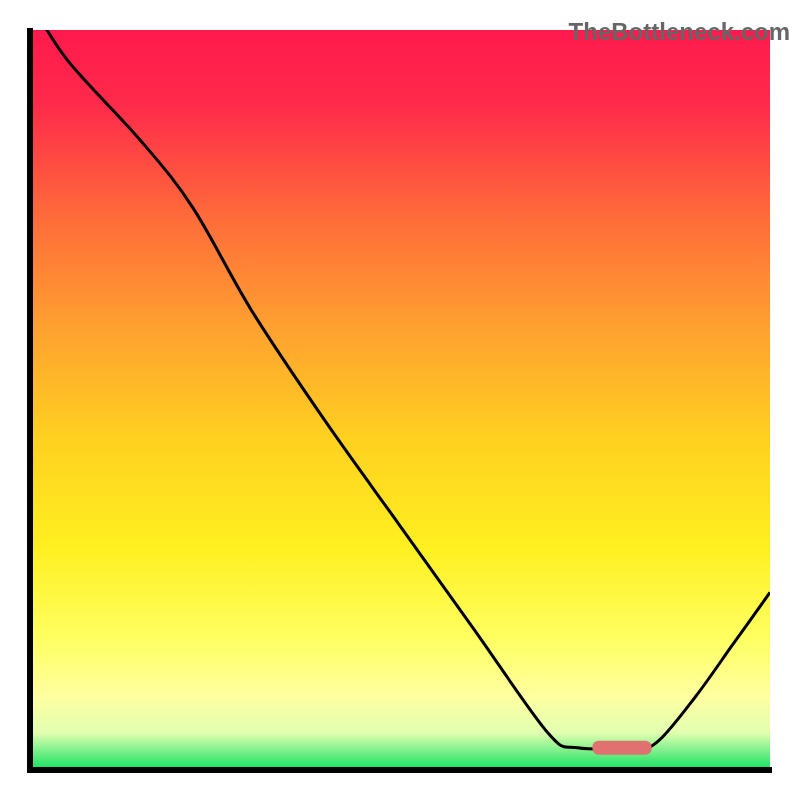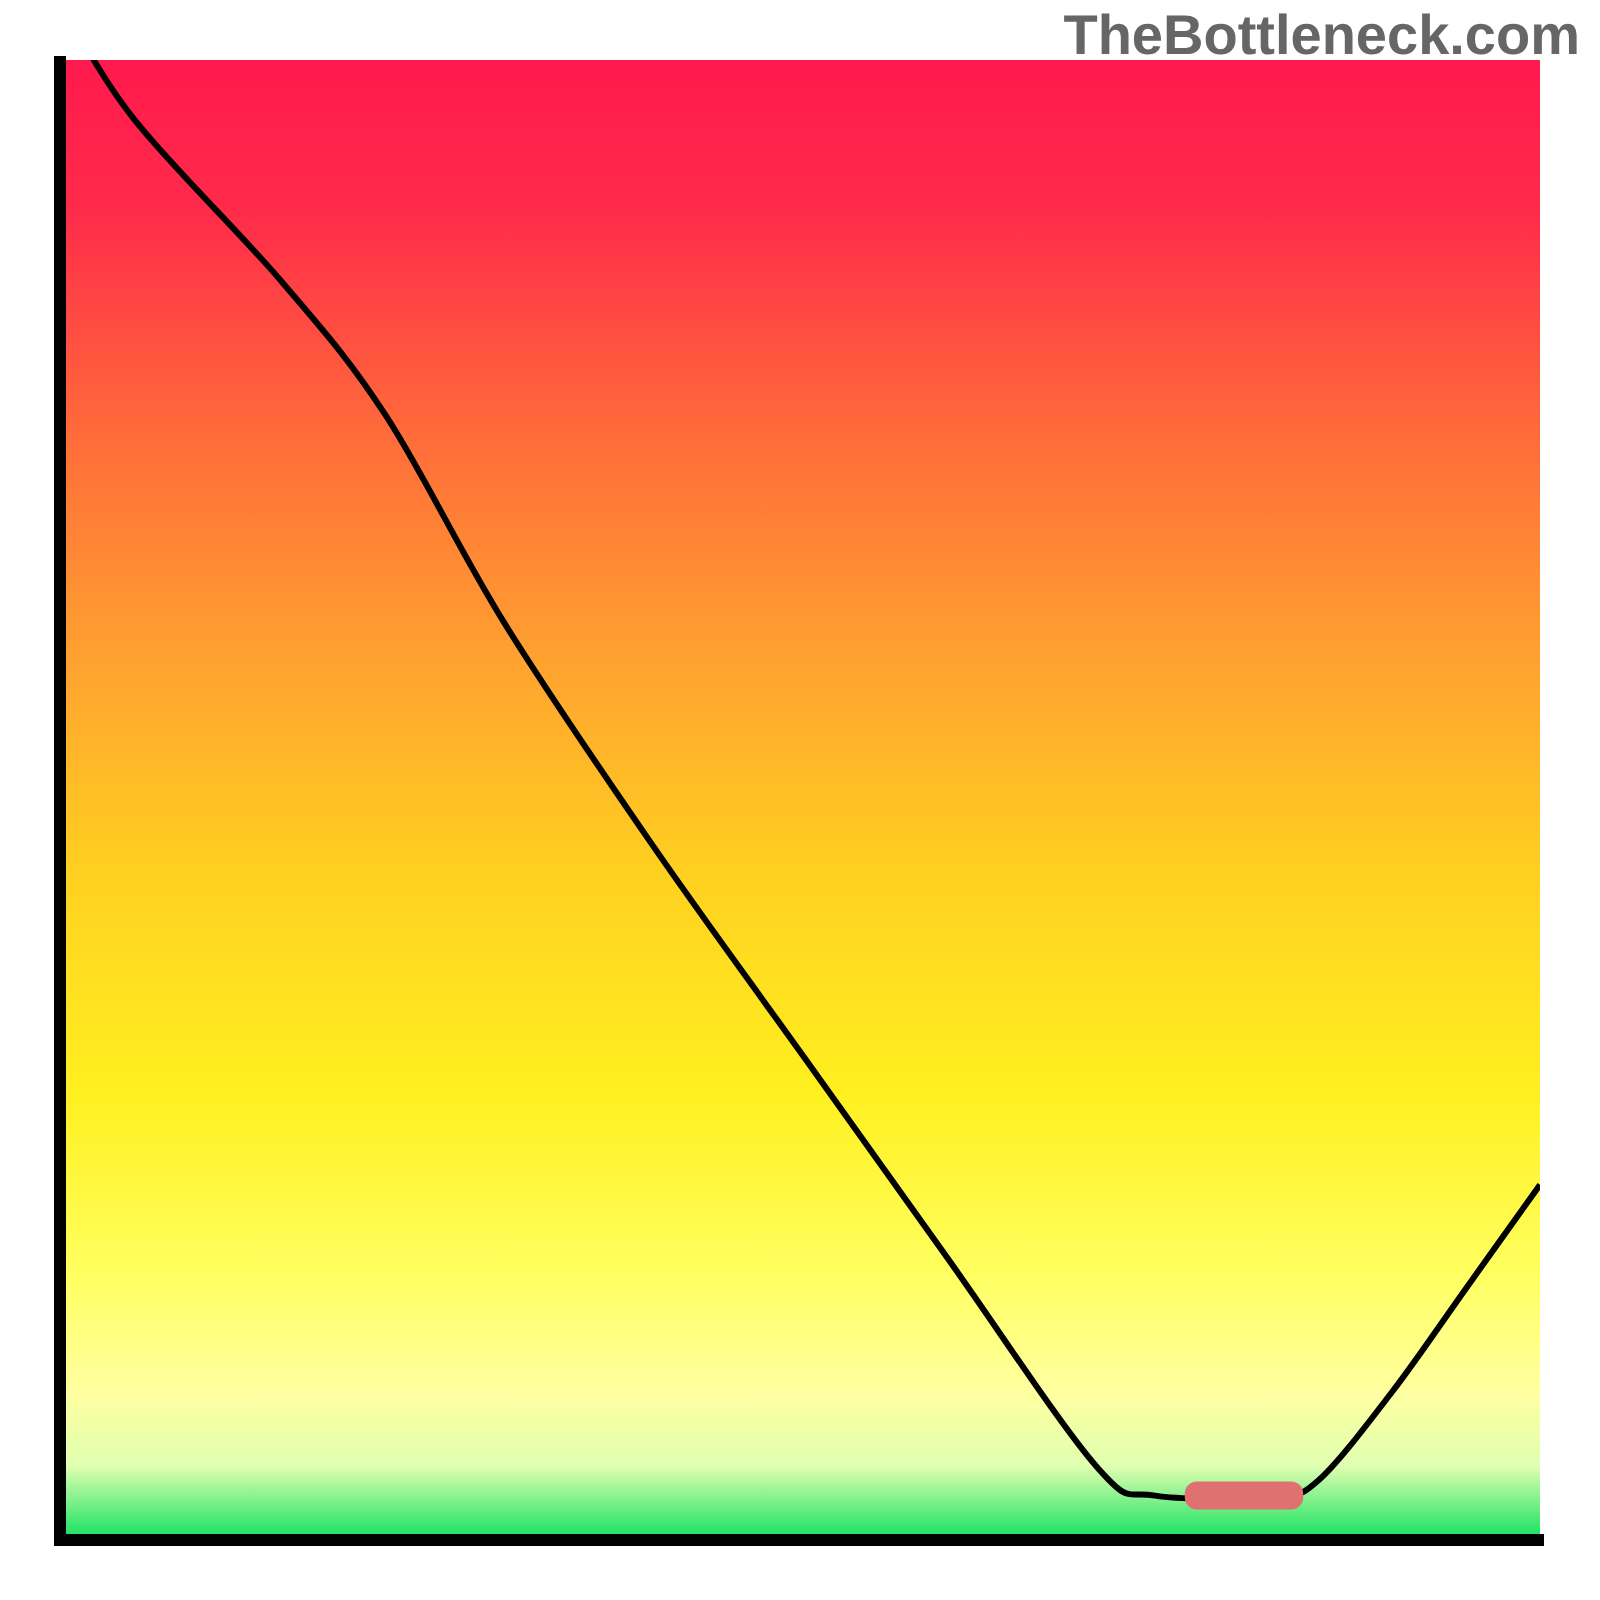--- a/index.html
+++ b/index.html
@@ -10,23 +10,23 @@
     background: #ffffff;
     font-family: Arial, Helvetica, sans-serif;
   }
   .container {
     position: relative;
     width: 800px;
     height: 800px;
   }
   .watermark {
     position: absolute;
-    top: 2px;
+    top: 18px;
     right: 10px;
-    font-size: 28px;
+    font-size: 24px;
     font-weight: bold;
     color: #666666;
     text-align: center;
     z-index: 10;
   }
   svg {
     display: block;
   }
 </style>
 </head>

